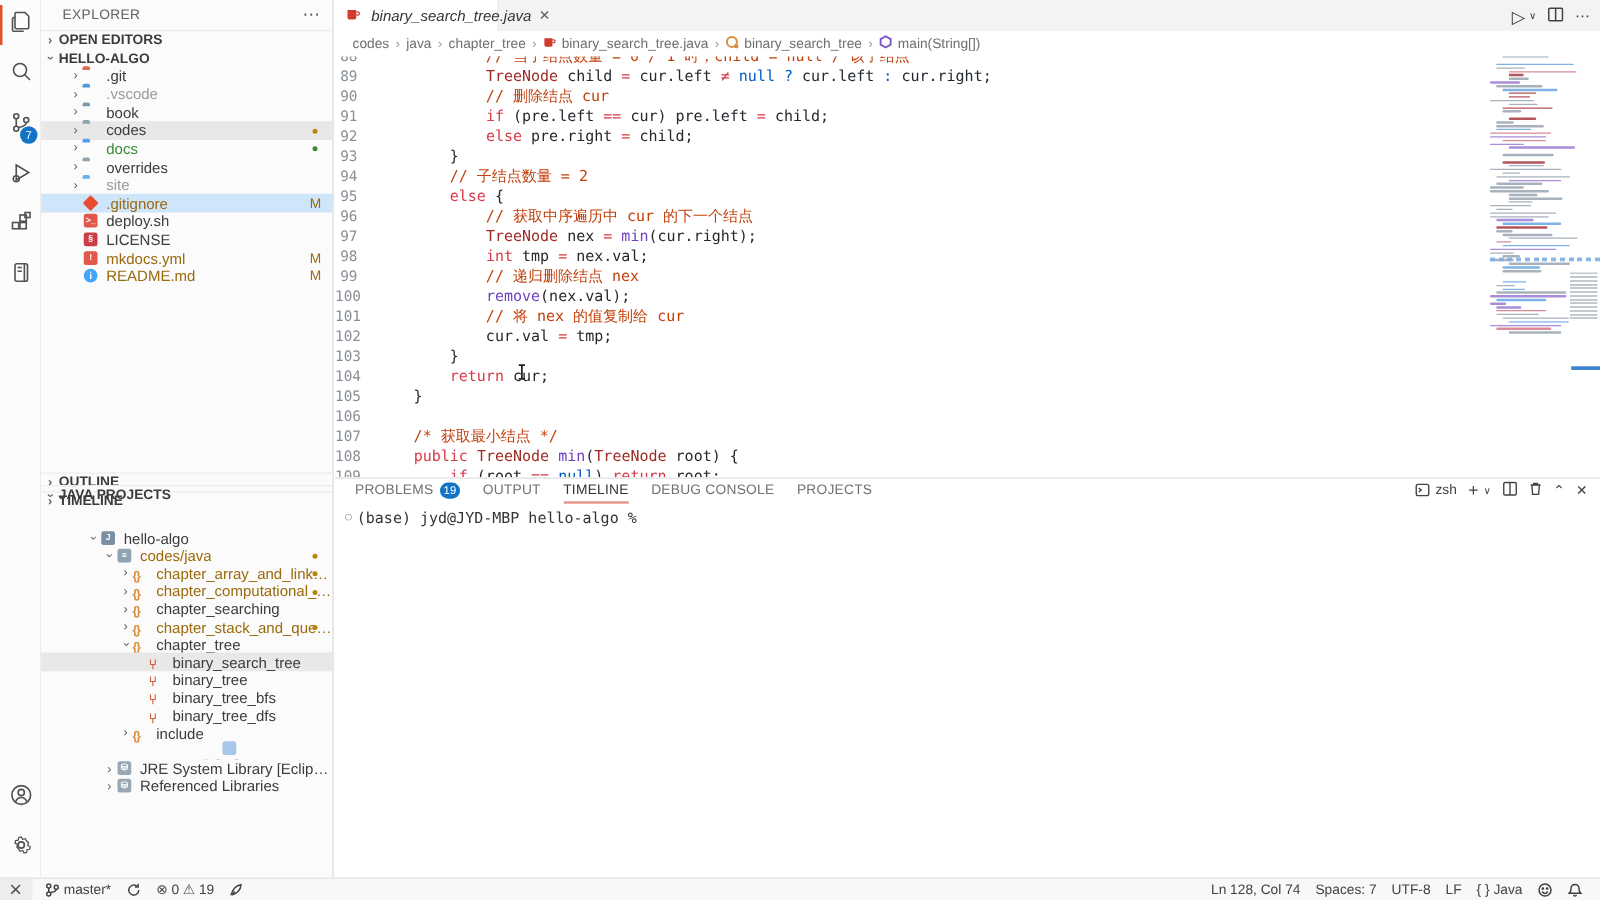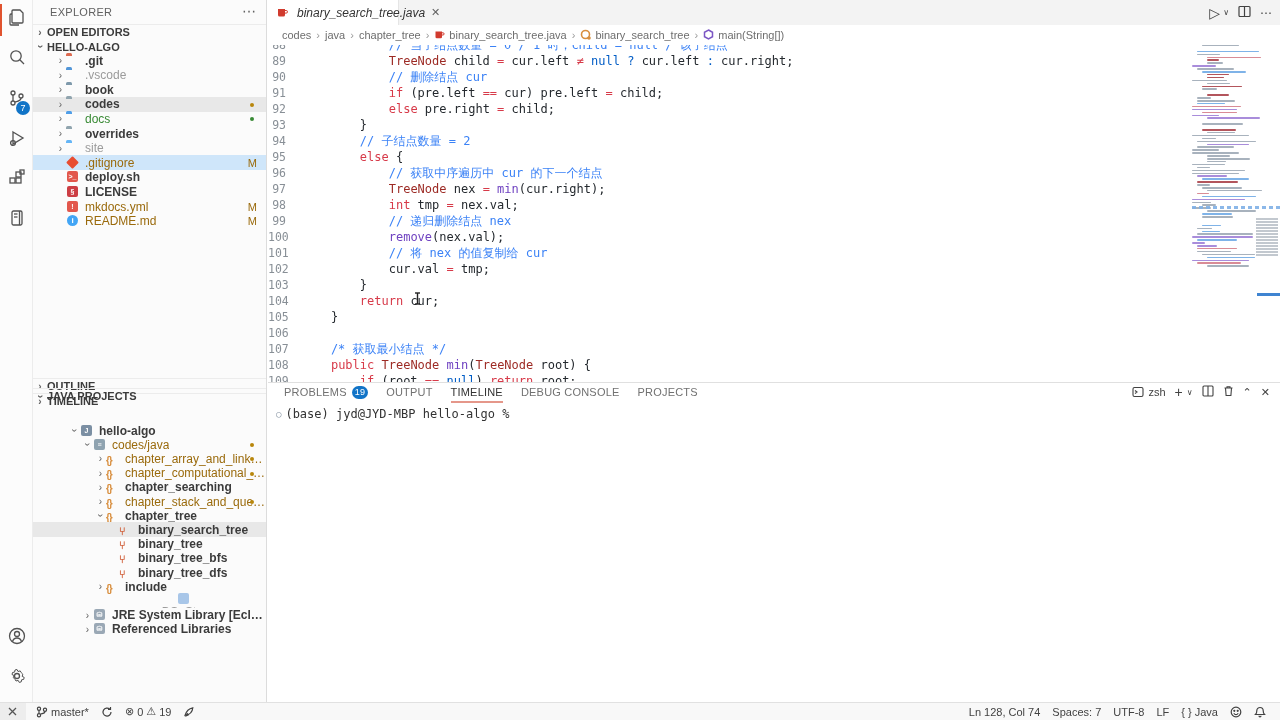--- a/index.html
+++ b/index.html
@@ -23,21 +23,21 @@
   .sec-hdr { position:absolute; left:0; width:100%; height:15px; font-size:11px; font-weight:bold; color:#3b3b3b; display:flex; align-items:center; border-top:1px solid #ececec; cursor:pointer; }
   .sec-hdr .twz { width:14px; text-align:center; }
   .row { position:absolute; left:0; width:100%; height:15px; display:flex; align-items:center; white-space:nowrap; cursor:pointer; }
   .row .twz { width:11px; font-size:10px; color:#616161; text-align:center; flex:none; }
   .twz { color:#616161; font-size:10px; display:inline-block; }
   .twz.open { transform:rotate(90deg); }
   .ficon { flex:none; width:14px; height:12px; margin-right:5px; position:relative; }
   .row .label { overflow:hidden; text-overflow:ellipsis; }
   .badge-m { position:absolute; right:9px; font-size:11px; }
   .dot { position:absolute; right:12px; top:6px; width:4px; height:4px; border-radius:2px; }
-  .f-normal { color:#3b3b3b;font-weight:bold; } .f-mod { color:#9a6a0c; } .f-green { color:#388a34; } .f-ignored { color:#9b9b9b; }
+  .f-normal { color:#3b3b3b; } .f-mod { color:#9a6a0c; } .f-green { color:#388a34; } .f-ignored { color:#9b9b9b; }
   .sel-blue { background:#cfe6fa; } .sel-gray { background:#e8e8e8; }
 
   
   .i-folder { width:13px; height:10px; border-radius:1.5px; margin-top:1px; position:relative; }
   .i-folder::before { content:""; position:absolute; left:0; top:-2px; width:6px; height:3px; border-radius:1.5px 1.5px 0 0; background:inherit; }
   .i-diamond { width:9px; height:9px; transform:rotate(45deg); margin:1px 0 0 2px; border-radius:1px; }
   .i-rect { width:11px; height:11px; border-radius:2px; color:#fff; font-size:7px; line-height:11px; text-align:center; font-weight:bold; margin-left:1px; }
   .i-circle { width:11px; height:11px; border-radius:6px; color:#fff; font-size:8px; line-height:11px; text-align:center; font-weight:bold; margin-left:1px; }
   .i-braces { color:#d88e3e; font-weight:bold; font-size:10px; line-height:12px; letter-spacing:-1px; }
   .i-class { color:#d1603a; font-size:11px; line-height:12px; font-weight:bold; }
@@ -52,21 +52,21 @@
   #editor-actions span { cursor:pointer; font-size:12px; }
   #breadcrumbs { position:absolute; left:0; top:25px; width:100%; height:20px; background:#fff; display:flex; align-items:center; padding-left:14px; font-size:11px; color:#6e6e6e; z-index:5; }
   .bc-item { display:flex; align-items:center; cursor:pointer; }
   .bc-sep { margin:0 5px; color:#9a9a9a; }
   .bc-ic { margin-right:4px; display:inline-block; }
 
   #code-region { position:absolute; left:0; top:45px; width:920px; height:337px; overflow:hidden; }
   #code-lines { position:absolute; left:0; top:-8px; width:100%; font-family:"DejaVu Sans Mono", monospace; font-size:12px; }
   .cl { height:16px; line-height:16px; display:flex; white-space:pre; }
   .ln { width:34px; flex:none; text-align:right; padding-right:16px; color:#888f96; font-size:11.5px; }
-  .c-k{color:#d73a49} .c-t{color:#9d2b25} .c-f{color:#6f42c1} .c-b{color:#005cc5} .c-o{color:#d73a49} .c-c{color:#3b82f6} .c-p{color:#24292e}
+  .c-k{color:#d73a49} .c-t{color:#9d2b25} .c-f{color:#6f42c1} .c-b{color:#005cc5} .c-o{color:#d73a49} .c-c{color:#c2410c} .c-p{color:#24292e}
 
   #minimap { position:absolute; right:0; top:40px; width:90px; height:342px; cursor:pointer; }
   .mm-row { position:absolute; height:1.6px; border-radius:1px; }
   #mm-sel { position:absolute; left:1192px; top:206px; width:88px; height:3px;
     background:repeating-linear-gradient(90deg,#7fb0e6 0 4px,transparent 4px 7px); opacity:.9; }
   #mm-block { position:absolute; left:1256px; top:218px; width:22px; height:38px;
     background:repeating-linear-gradient(180deg,#aeb6bf 0 1.6px,transparent 1.6px 3px); opacity:.75; }
   #scroll-cursor { position:absolute; left:1257px; top:293px; width:23px; height:3px; background:#3f84d1; }
 
   #ibeam { position:absolute; left:413px; top:291px; width:9px; height:13px; z-index:6; }

